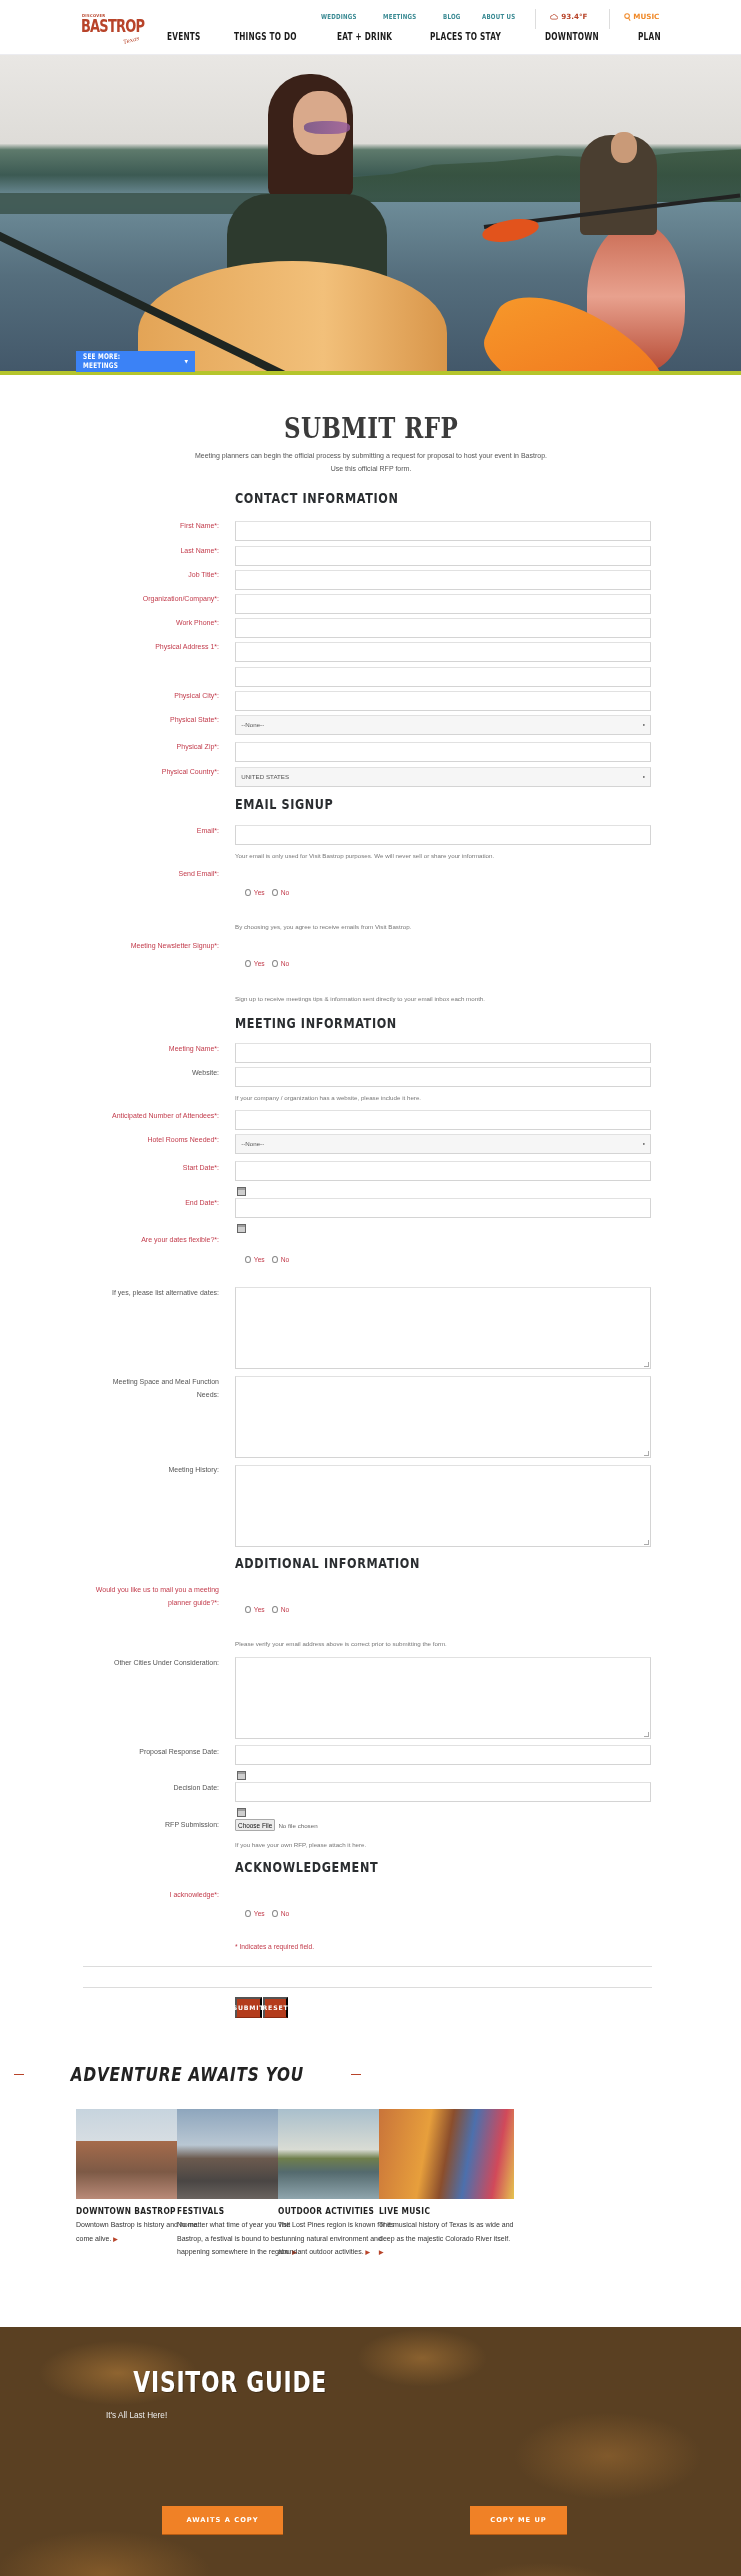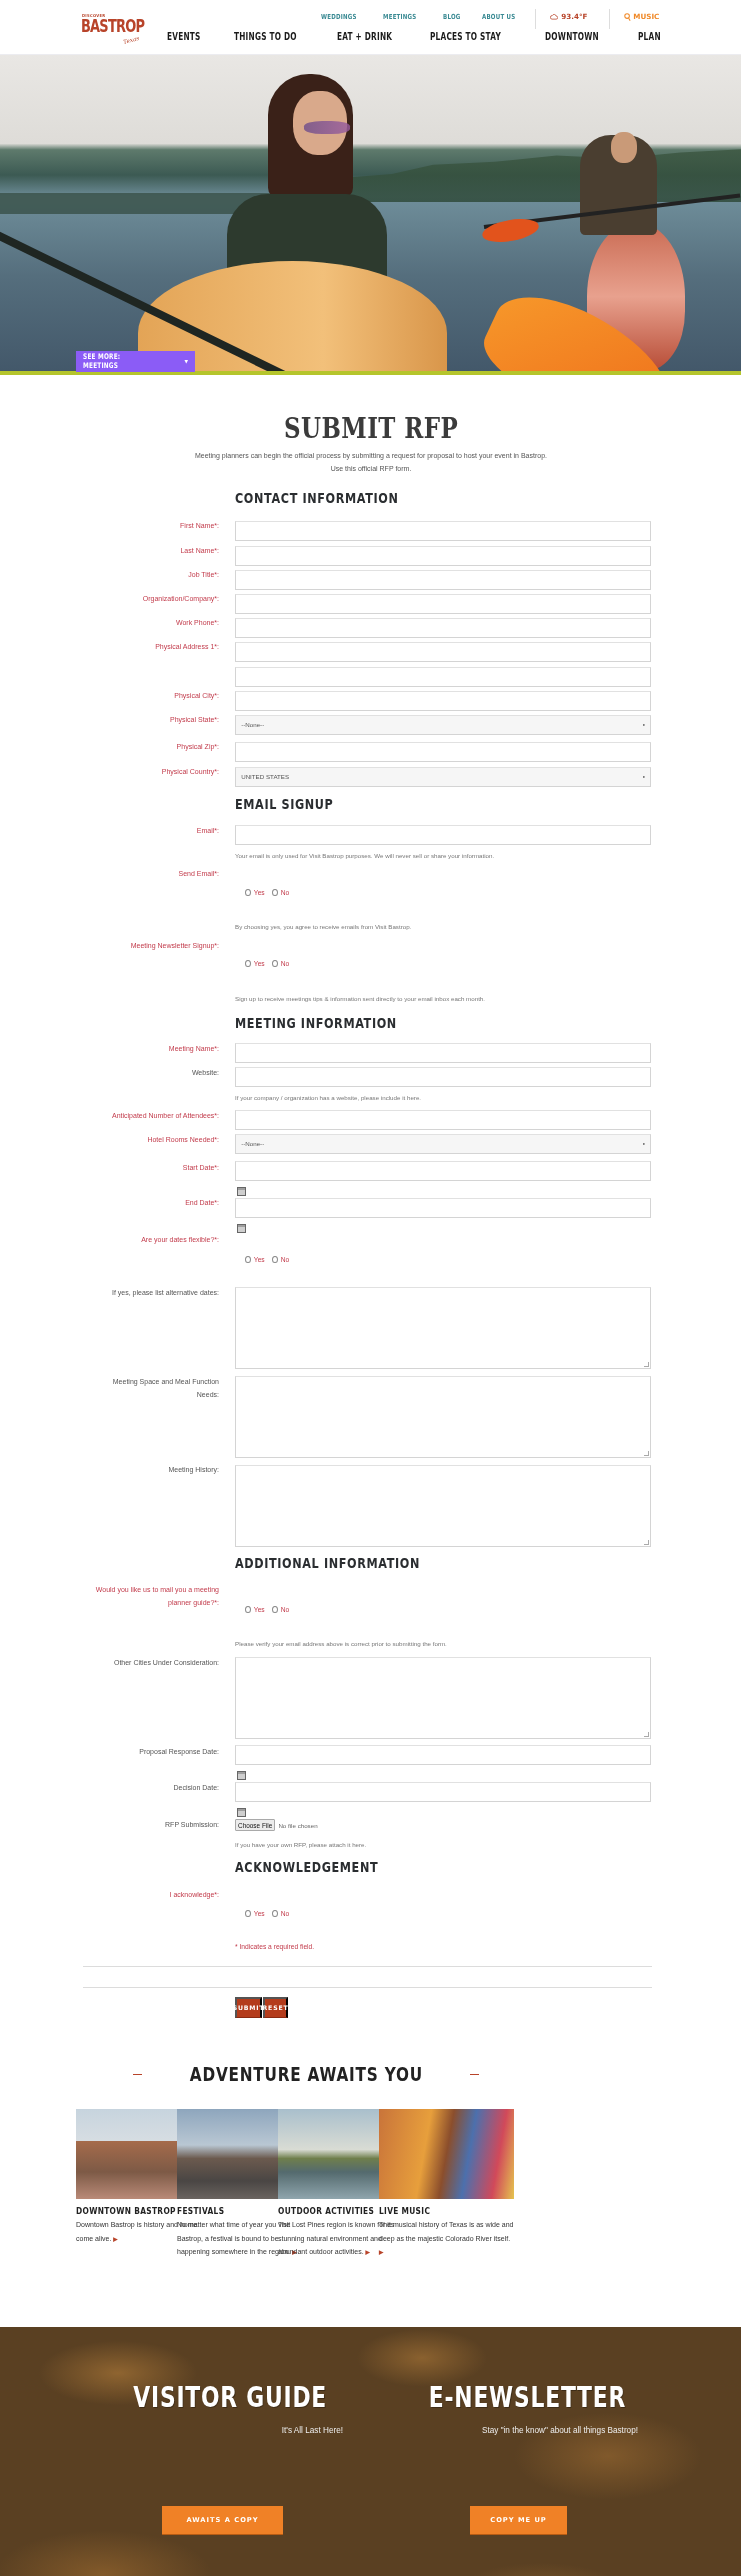--- a/index.html
+++ b/index.html
@@ -32,21 +32,21 @@
   .hero .woman-body { position: absolute; left: 227px; top: 139px; width: 160px; height: 196px; background: #2d3a2e; border-radius: 41px 41px 5.2px 5.2px; }
   .hero .kayak1 { position: absolute; left: 138px; top: 206px; width: 309px; height: 144px; border-radius: 50% 50% 0 0; background: linear-gradient(90deg, #e3a456, #f2c07a 60%, #d9964a); }
   .hero .paddle { position: absolute; left: -15.5px; top: 170px; width: 520px; height: 8.2px; background: #1f2622; transform: rotate(26deg); transform-origin: left center; border-radius: 3.1px; }
   .hero .blade { position: absolute; left: 484px; top: 260px; width: 196px; height: 93px; background: linear-gradient(135deg, #f79a2b, #ee6a19); border-radius: 40% 60% 40% 30%; transform: rotate(25deg); }
   .hero .man { position: absolute; left: 580px; top: 80px; width: 77px; height: 100px; background: #4a3e30; border-radius: 31px 31px 5.2px 5.2px; }
   .hero .man-face { position: absolute; left: 611px; top: 77px; width: 26px; height: 31px; border-radius: 45%; background: #c99a78; }
   .hero .kayak2 { position: absolute; left: 587px; top: 167px; width: 98px; height: 149px; border-radius: 50% 50% 40% 40%; background: linear-gradient(180deg, #c96a52, #e8a18e 50%, #b74c36); }
   .hero .paddle2 { position: absolute; left: 484px; top: 170px; width: 258px; height: 4.1px; background: #222; transform: rotate(-7deg); transform-origin: left center; }
   .hero .blade2 { position: absolute; left: 482px; top: 165px; width: 57px; height: 20.6px; background: #e2531c; border-radius: 50%; transform: rotate(-10deg); }
   .hero-green { position: absolute; left: 0; top: 371px; width: 742px; height: 4.1px; background: #b5c52c; }
-  .see-more { position: absolute; left: 76px; top: 351px; height: 20.6px; padding: 0 7.2px; background: #8b5cf6; display: flex; align-items: center; gap: 5.2px; color: #fff; font-family: "DejaVu Sans", sans-serif; font-weight: bold; font-size: 7.7px; letter-spacing: 0.3px; }
+  .see-more { position: absolute; left: 76px; top: 351px; height: 20.6px; padding: 0 7.2px; background: #3b82f6; display: flex; align-items: center; gap: 5.2px; color: #fff; font-family: "DejaVu Sans", sans-serif; font-weight: bold; font-size: 7.7px; letter-spacing: 0.3px; }
   .see-more span.t { transform: scaleX(0.75); transform-origin: left; display: inline-block; width: 96px; }
 
   
   .page-title { position: absolute; left: 0; width: 742px; top: 412px; text-align: center; font-family: "DejaVu Serif", serif; font-weight: bold; font-size: 28px; color: #3b3b3b; letter-spacing: 0.5px; }
   .page-title span { display: inline-block; transform: scaleX(0.82); }
   .intro { position: absolute; left: 0; width: 742px; top: 449px; text-align: center; font-size: 7px; line-height: 13.4px; color: #555; }
 
   
   .section-h { position: absolute; left: 235px; font-family: "DejaVu Sans", sans-serif; font-weight: bold; font-size: 14.4px; color: #2a2d30; letter-spacing: 0.8px; }
   .section-h span { display: inline-block; transform: scaleX(0.78); transform-origin: left; white-space: nowrap; }
@@ -63,39 +63,39 @@
   .radios label { display: flex; align-items: center; gap: 3.1px; }
   .radio { width: 5.7px; height: 7.2px; border: 0.5px solid #8c8c8c; border-radius: 50%; display: inline-block; background: #fff; }
   .cal { position: absolute; left: 237px; width: 9.3px; height: 8.8px; border: 0.5px solid #666; background: linear-gradient(180deg, #9e9e9e 0 2.1px, #cfcfcf 2.1px 100%); }
   .file-row { position: absolute; left: 235px; display: flex; align-items: center; gap: 3.1px; font-size: 6.2px; color: #666; }
   .file-btn { background: #ececec; border: 0.5px solid #a9a9a9; padding: 1.5px 2.1px; font-size: 6.4px; color: #111; border-radius: 1px; }
   .req-note { position: absolute; left: 235px; font-size: 6.7px; color: #c23b4b; }
   .divider { position: absolute; left: 83px; width: 569px; height: 0.5px; background: #dcdcdc; }
   .btn-red { position: absolute; height: 20.6px; background: #b43c1c; border-bottom: 1px solid #8a2a12; color: #fff; font-family: "DejaVu Sans", sans-serif; font-weight: bold; font-size: 6.2px; letter-spacing: 0.8px; display: flex; align-items: center; justify-content: center; }
 
   
-  .adv-title { position: absolute; left: 0; width: 612px; top: 2063px; text-align: center; }
+  .adv-title { position: absolute; left: 0; width: 612px; top: 2063px; text-align: left; font-style: italic; }
   .adv-title .dash { display: inline-block; width: 9.3px; height: 1px; background: #b8442a; vertical-align: middle; margin: 0 14.4px; }
   .adv-title .t { font-family: "DejaVu Sans", sans-serif; font-weight: bold; font-size: 19.6px; letter-spacing: 1px; color: #222; display: inline-block; transform: scaleX(0.78); vertical-align: middle; }
   .card { position: absolute; top: 2109px; width: 135px; }
   .card .img { width: 135px; height: 90px; }
   .card .h { margin-top: 6.2px; font-family: "DejaVu Sans", sans-serif; font-weight: bold; font-size: 9.3px; letter-spacing: 0.4px; color: #222; white-space: nowrap; transform: scaleX(0.8); transform-origin: left; }
   .card .p { margin-top: 2.1px; font-size: 7px; line-height: 13.4px; color: #333; }
   .card .more { color: #b8442a; font-size: 5.7px; font-weight: bold; }
 
   
   .cta { position: absolute; left: 0; top: 2327px; width: 742px; height: 308px; overflow: hidden;
     background:
       radial-gradient(ellipse 113px 46px at 118px 46px, rgba(186,130,60,.55), transparent 70%),
       radial-gradient(ellipse 93px 41px at 422px 31px, rgba(186,130,60,.5), transparent 70%),
       radial-gradient(ellipse 134px 62px at 608px 129px, rgba(175,120,55,.45), transparent 70%),
       radial-gradient(ellipse 155px 62px at 103px 247px, rgba(170,115,50,.5), transparent 70%),
       radial-gradient(ellipse 124px 46px at 541px 268px, rgba(160,110,50,.45), transparent 70%),
       #5a4022; }
-  .cta-col { position: absolute; top: 54px; width: 237px; text-align: right; color: #fff; }
+  .cta-col { position: absolute; top: 39px; width: 237px; text-align: left; color: #fff; }
   .cta-col .h { font-family: "DejaVu Sans", sans-serif; font-weight: bold; font-size: 28px; letter-spacing: 1px; display: inline-block; transform: scaleX(0.78); white-space: nowrap; text-shadow: 1px 1px 0 rgba(0,0,0,.3); }
   .cta-col .s { margin-top: 12.4px; font-size: 8.2px; color: #eee; }
   .cta-btn { position: absolute; height: 29px; background: #f08126; border-bottom: 1px solid #b85c14; color: #fff; font-family: "DejaVu Sans", sans-serif; font-weight: bold; font-size: 6.7px; letter-spacing: 1px; display: flex; align-items: center; justify-content: center; }
 </style>
 </head>
 <body>
 
 <header class="header">
   <a class="logo">
     <span class="l1">DISCOVER</span>
@@ -328,20 +328,16 @@
   <div class="img" style="background:linear-gradient(100deg,#c9743a 0%,#e79f3c 35%,#8b4e2c 50%,#4c70ad 65%,#d1495a 85%,#e5c44e 100%);"></div>
   <div class="h">LIVE MUSIC</div>
   <div class="p"><span>The musical history of Texas is as wide and deep as the majestic Colorado River itself.</span> <span class="more">▶</span></div>
 </div>
 
 <section class="cta">
   <div class="cta-col" style="left:106px">
     <div class="h">VISITOR GUIDE</div>
     <div class="s">It's All Last Here!</div>
   </div>
-  <div class="cta-col" style="left:401px">
-    <div class="h">E-NEWSLETTER</div>
-    <div class="s">Stay "in the know" about all things Bastrop!</div>
-  </div>
   <a class="cta-btn" style="top:179px; left:162px; width:121px;">AWAITS A COPY</a>
   <a class="cta-btn" style="top:179px; left:470px; width:97px;">COPY ME UP</a>
 </section>
 
 
 </body></html>

